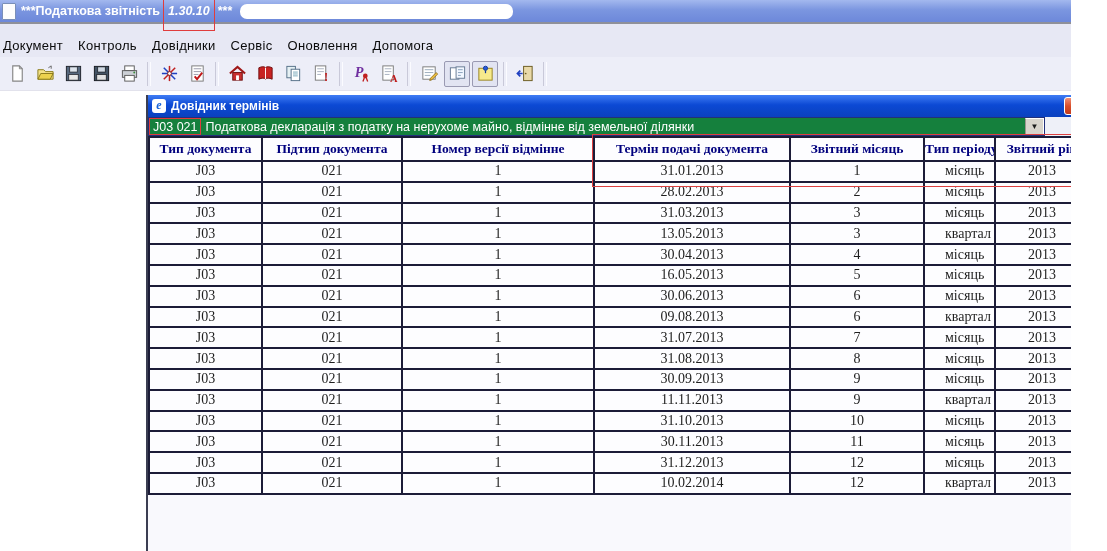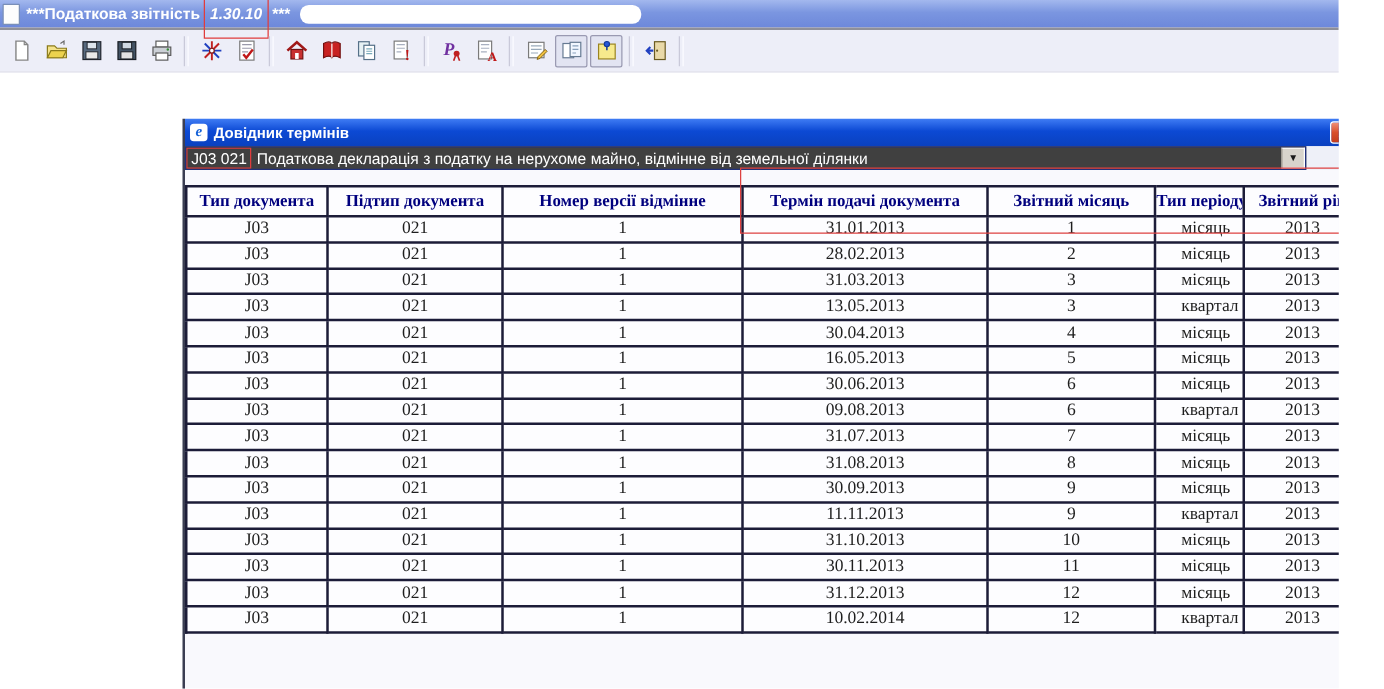--- a/index.html
+++ b/index.html
@@ -33,30 +33,30 @@
              display:flex;align-items:center;padding:0 3px 0 4px;color:#fff;font-weight:bold;
              font-size:12px;}
   .e-icon{width:14px;height:14px;background:#fff;border-radius:3px;color:#1763d8;font-weight:bold;
           font-size:12px;line-height:13px;text-align:center;margin-right:5px;
           font-family:"Liberation Serif",serif;font-style:italic;}
   .dlg-close{margin-left:auto;width:21px;height:18px;border-radius:3px;border:1px solid #fff;
              background:linear-gradient(180deg,#f09078 0%,#d94f2b 50%,#c23c1c 100%);color:#fff;
              font-size:14px;font-weight:bold;display:flex;align-items:center;justify-content:center;
              line-height:1;padding:0;}
   .combo-row{height:19px;background:#eef0f8;display:flex;align-items:stretch;}
-  .combobox{width:897px;background:#404040;border:1px solid #22307a;box-sizing:border-box;
+  .combobox{width:897px;background:#15803d;border:1px solid #22307a;box-sizing:border-box;
             color:#fff;font-size:12.5px;display:flex;align-items:center;white-space:nowrap;
             overflow:hidden;}
   .combo-code{border:1px solid #e03c3c;align-self:stretch;display:flex;align-items:center;
               padding:0 3px;margin-right:4px;}
   .combo-arrow{margin-left:auto;width:17px;align-self:stretch;background:#d8d4cc;
                border:1px solid #fff;border-left-color:#9a968e;display:flex;align-items:center;
                justify-content:center;font-size:8px;color:#1a1a1a;flex:0 0 auto;}
   
-  table.grid{border-collapse:collapse;table-layout:fixed;width:940px;background:#fdfdff;margin-top:12px;}
+  table.grid{border-collapse:collapse;table-layout:fixed;width:940px;background:#fdfdff;}
   .grid th,.grid td{border:2px solid #1c1c38;padding:0;white-space:nowrap;overflow:hidden;}
   .grid th{height:22px;color:#00007e;font:bold 13.5px "Liberation Serif",serif;text-align:center;}
   .grid td{height:18.8px;font:14px "Liberation Serif",serif;color:#1e1e1e;text-align:center;}
   .grid td.al{text-align:left;padding-left:20px;}
   
   .ann{position:absolute;border:2px solid #dd4040;z-index:40;pointer-events:none;box-sizing:border-box;}
   #ann-table{left:592px;top:134px;width:496px;height:53px;border-width:1px;}
 </style>
 </head>
 <body>
@@ -64,20 +64,28 @@
 <div class="screen">
 
   <div class="titlebar">
     <span class="win-icon"></span>
     <span>***Податкова звітність</span>
     <span class="version-box">1.30.10</span>
     <span>***</span>
     <span class="redaction"></span>
   </div>
 
+  <div class="menubar" id="menubar">
+      <span class="menu-item">Документ</span>
+      <span class="menu-item">Контроль</span>
+      <span class="menu-item">Довідники</span>
+      <span class="menu-item">Сервіс</span>
+      <span class="menu-item">Оновлення</span>
+      <span class="menu-item">Допомога</span>
+    </div>
 
   <div class="toolbar" id="toolbar">
       <button class="tb-btn">
         <span>
           <svg viewBox="0 0 20 20">
             <path d="M5 2h7l3 3v13H5z" fill="#fff" stroke="#858585" stroke-width="1.2"></path>
             <path d="M12 2v3h3" fill="none" stroke="#858585"></path>
           </svg>
         </span>
       </button>

